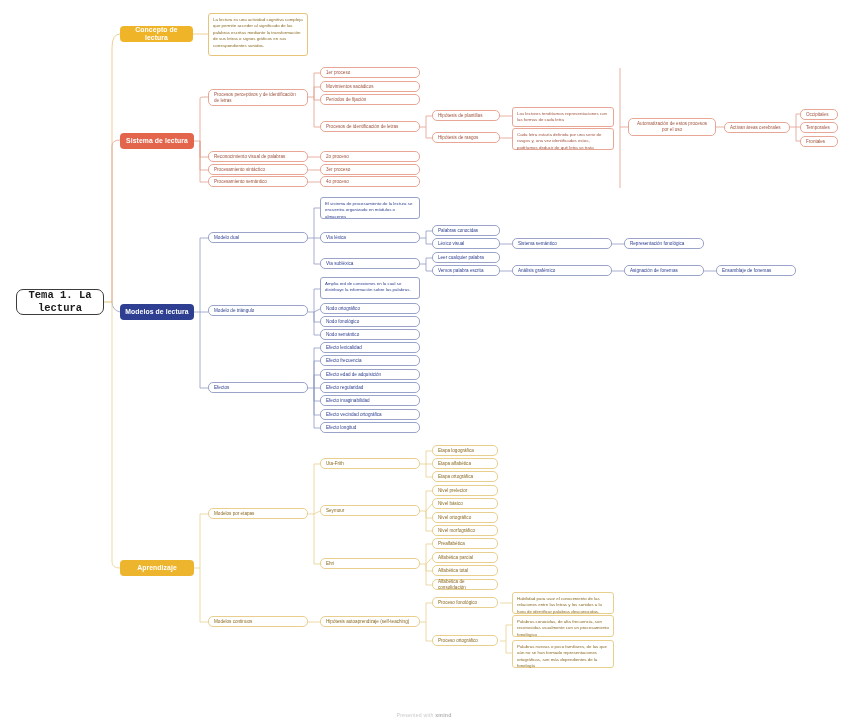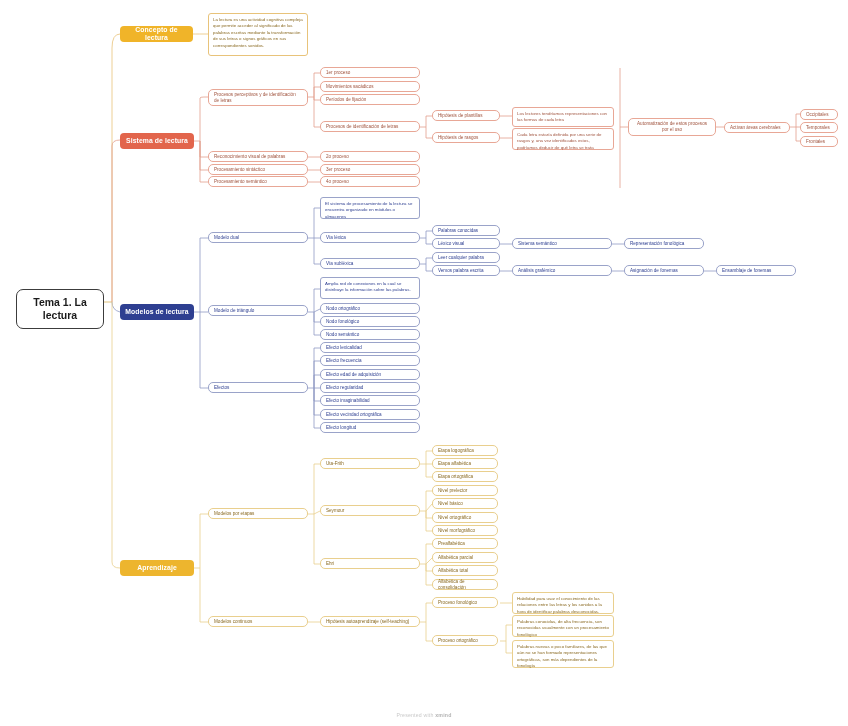--- a/index.html
+++ b/index.html
@@ -140,21 +140,21 @@
 
     <path d="M308 622 L314 622 L320 622" stroke="#e9cf8e"></path>
     <path d="M420 622 L426 622 L426 603 L432 603" stroke="#e9cf8e"></path>
     <path d="M426 622 L426 641 L432 641" stroke="#e9cf8e"></path>
     <path d="M500 603 L506 603 L512 603" stroke="#e9cf8e"></path>
     <path d="M500 641 L506 641 L506 625 L512 625" stroke="#e9cf8e"></path>
     <path d="M506 641 L506 653 L512 653" stroke="#e9cf8e"></path>
   </g>
 </svg>
 
-<div class="node root" style="left:16px;top:289px;width:88px;height:40px;">Tema 1. La lectura</div>
+<div class="node root" style="left:16px;top:289px;width:88px;height:26px;font-family:Liberation Mono, monospace;">Tema 1. La lectura</div>
 
 <div class="node main orange" style="left:120px;top:26px;width:73px;height:16px;">Concepto de lectura</div>
 <div class="node leaf o note" style="left:208px;top:13px;width:100px;height:43px;">
       <span>La lectura es una actividad cognitiva compleja que permite acceder al significado de las palabras escritas mediante la transformación de sus letras o signos gráficos en sus correspondientes sonidos.</span>
     </div>
 
 <div class="node main red" style="left:120px;top:133px;width:74px;height:16px;">Sistema de lectura</div>
 
 <div class="node leaf r" style="left:208px;top:89px;width:100px;height:17px;">
       <span>Procesos perceptivos y de identificación de letras</span>

